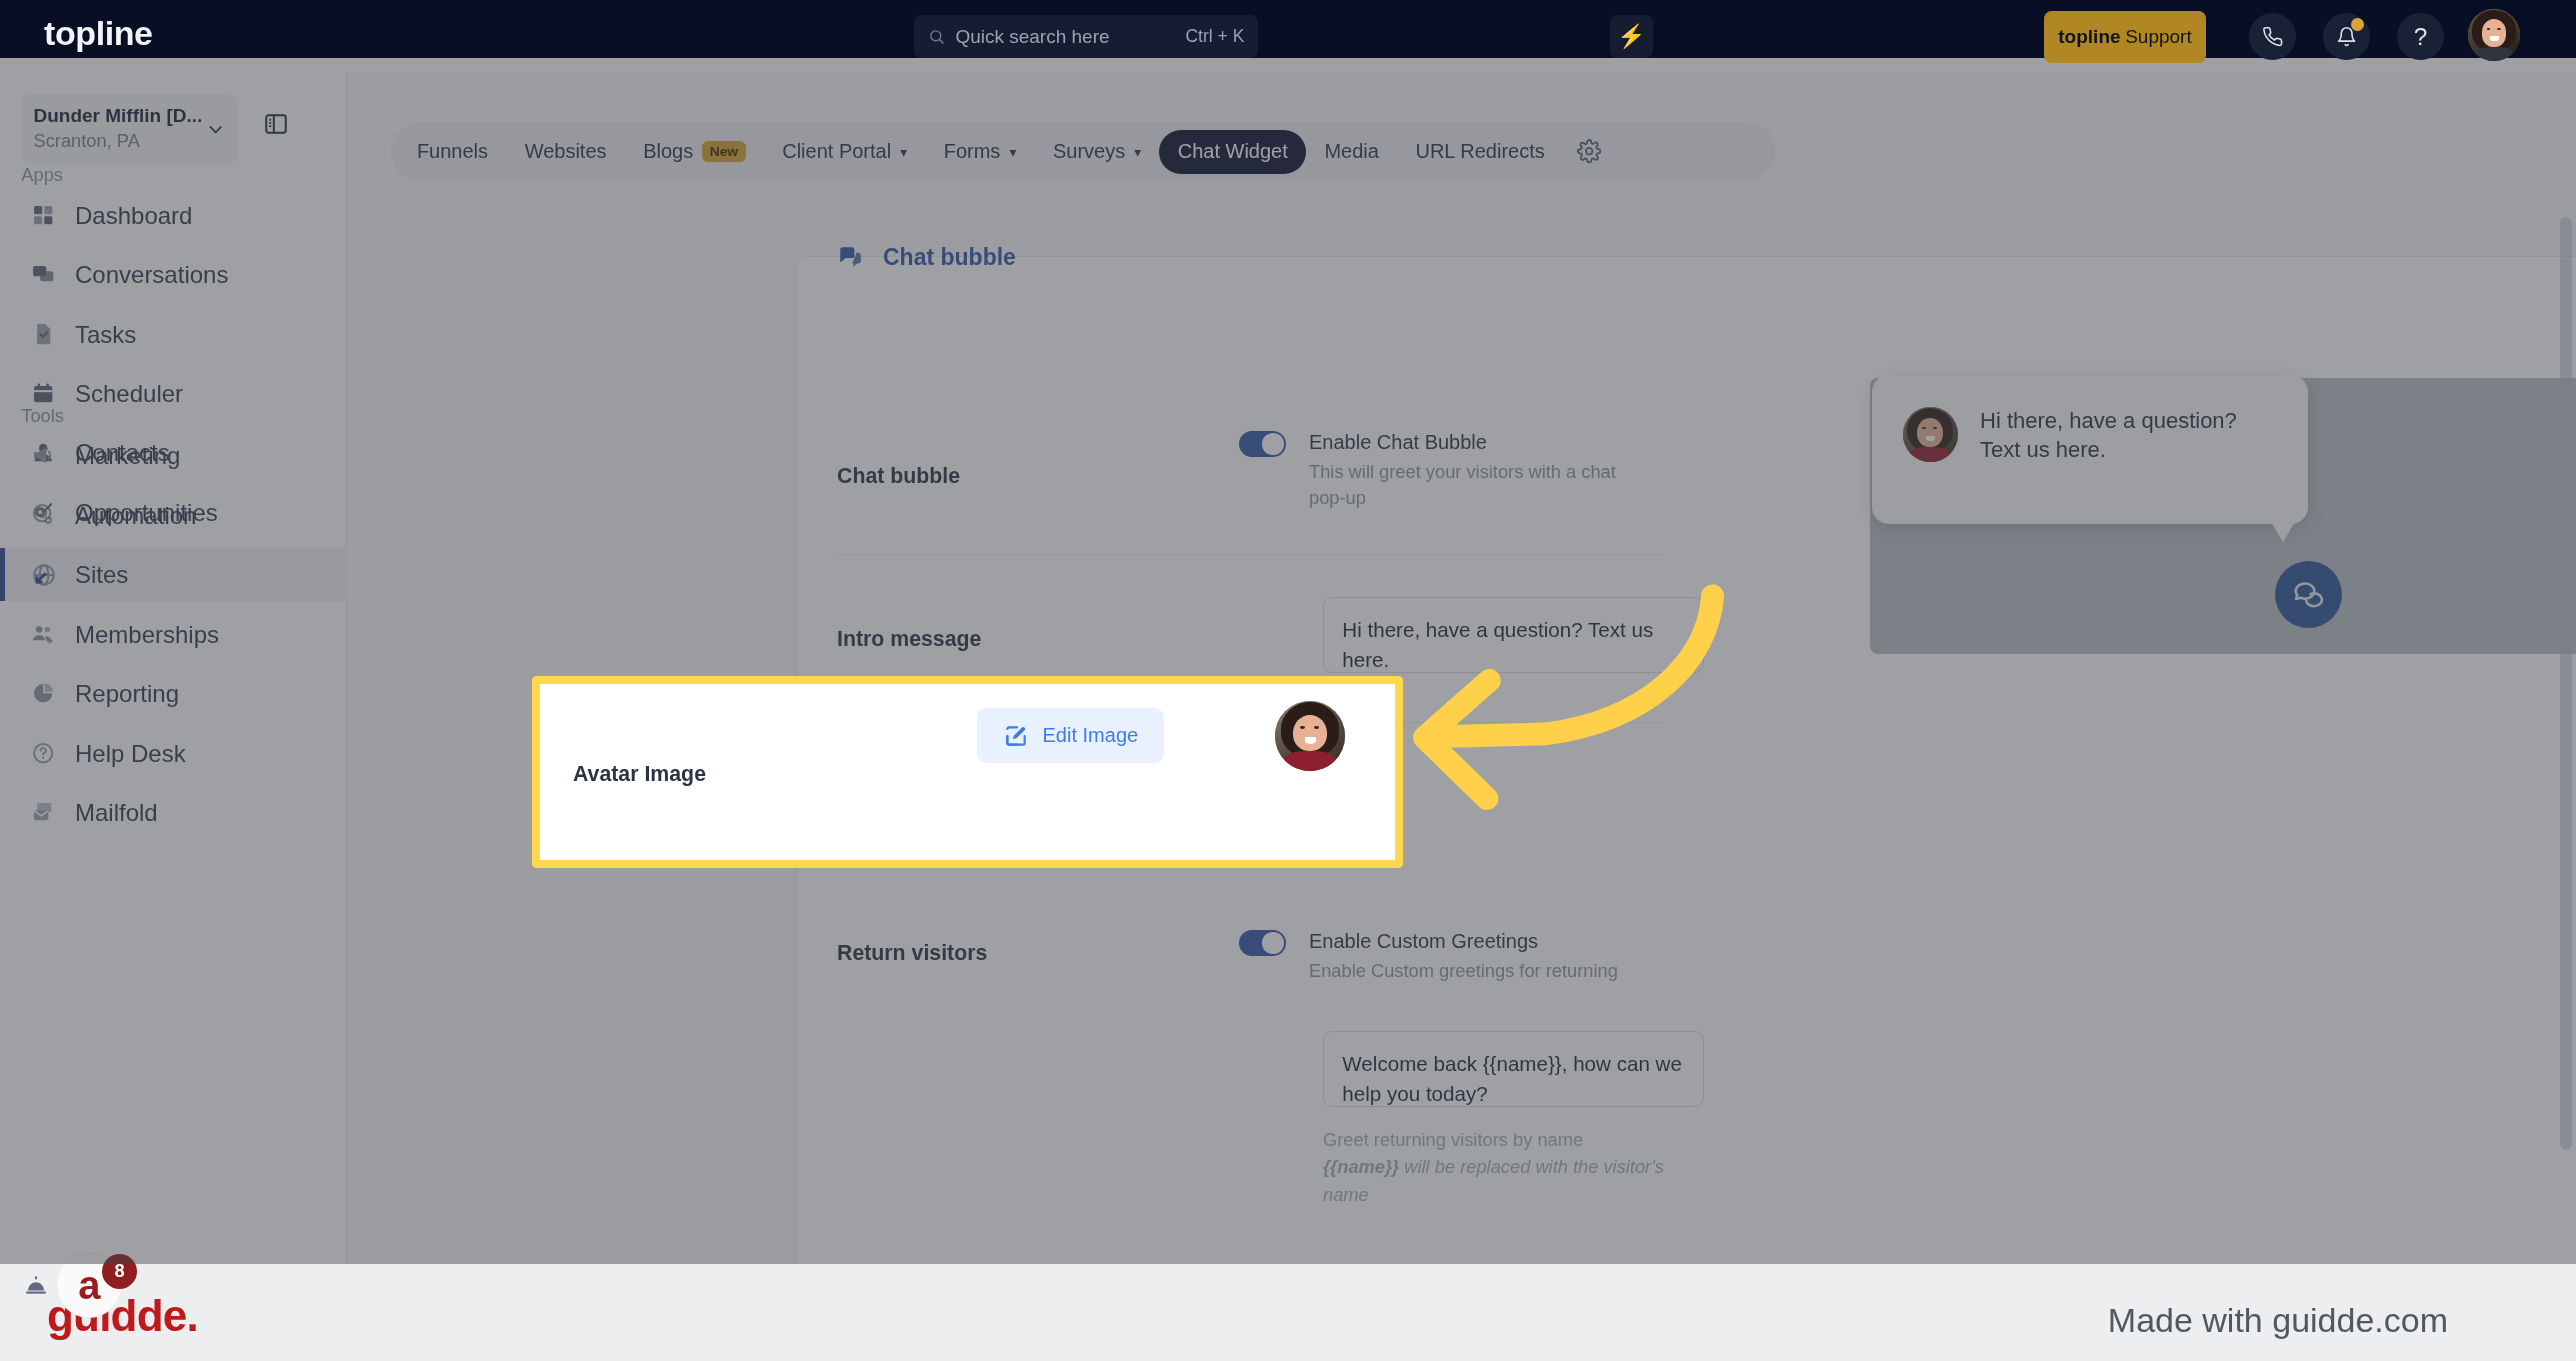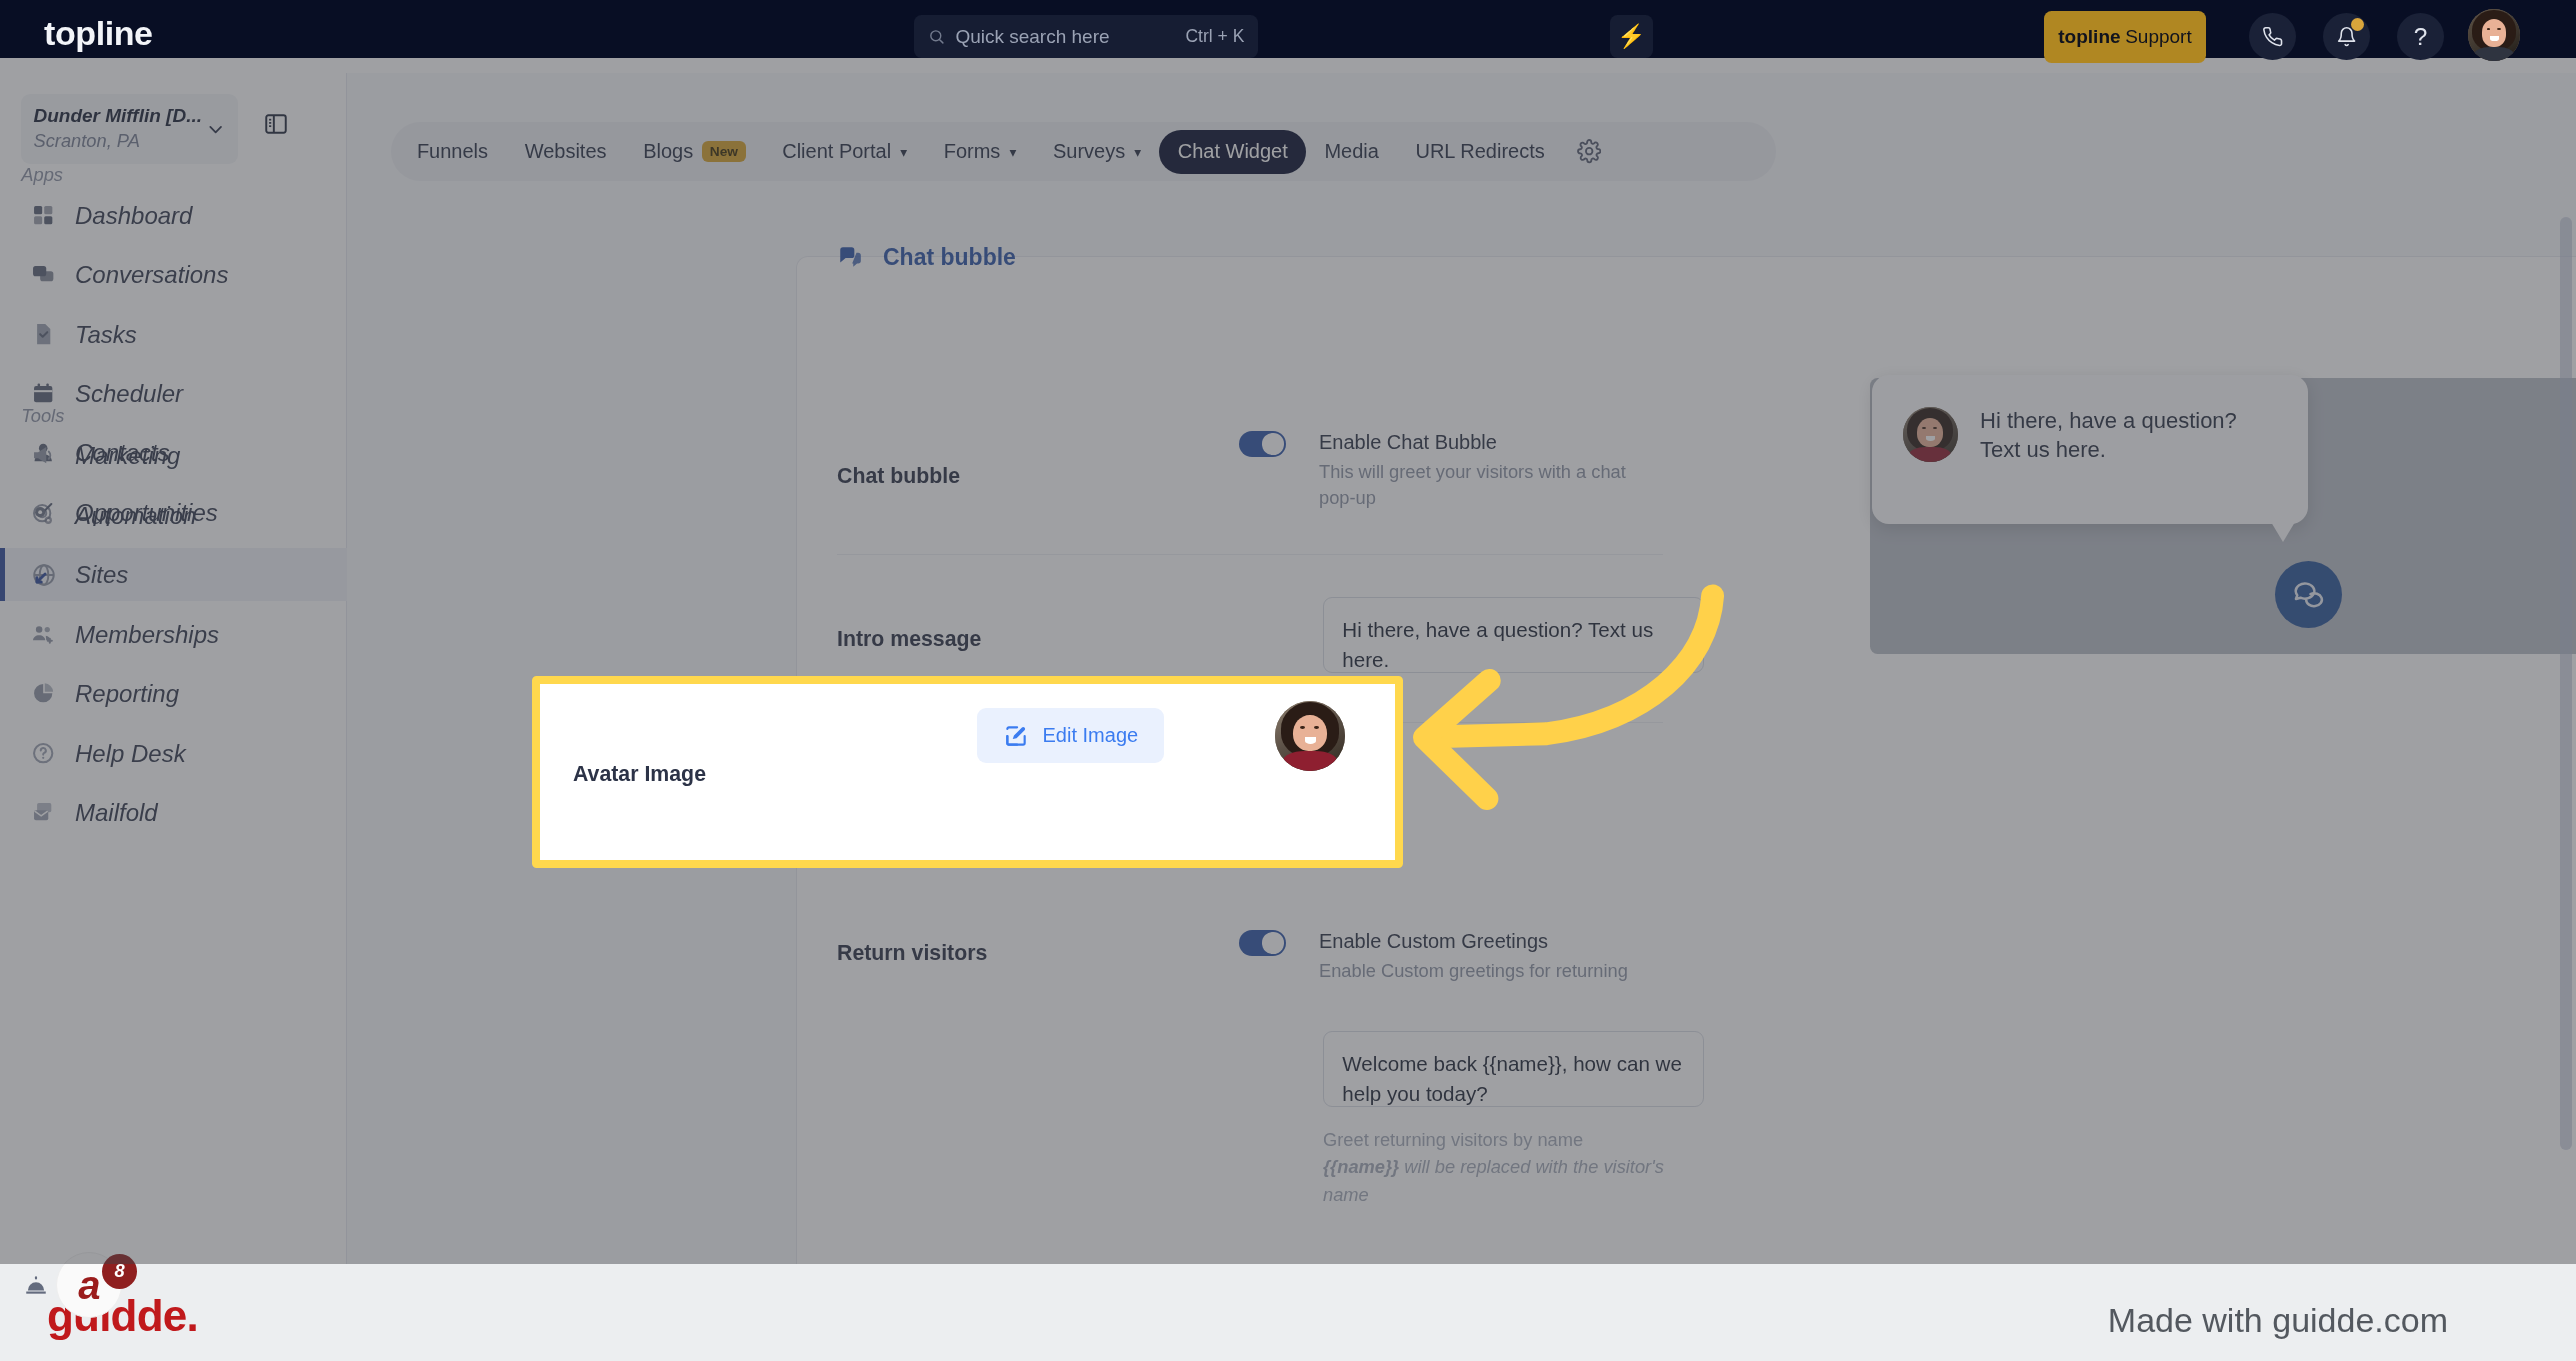--- a/index.html
+++ b/index.html
@@ -63,21 +63,20 @@
   .topbar-avatar {
     position: absolute; left: 2468px; top: 9.1px; width: 52px; height: 52px;
     border-radius: 50%; overflow: hidden;
   }
 
   
   .sidebar {
     position: absolute; left: 0; top: 73px; width: 347px; height: 1191px;
     background: #ffffff; border-right: 0.8px solid #e4e7ee;
     z-index: 10;
-    font-style: italic;
   }
   .loc-chip {
     position: absolute; left: 21.3px; top: 21.3px; width: 217px; height: 70px;
     border-radius: 9.1px; background: #f3f4f7; padding: 10.7px 12.2px;
   }
   .loc-name { font-size: 19px; font-weight: 700; color: #1d2438; white-space: nowrap; }
   .loc-sub  { font-size: 18.3px; color: #767e92; margin-top: 3px; }
   .loc-caret { position: absolute; right: 12.2px; top: 24.4px; color: #2c3449; }
   .panel-toggle { position: absolute; left: 263px; top: 38px; color: #232a3d; }
 
@@ -146,21 +145,21 @@
     background: #ffffff; border-radius: 12.2px 12.2px 0 0;
     border: 0.8px solid #e7e9ef; border-bottom: none;
   }
   .card-head {
     position: absolute; left: 0; top: -38px; width: 100%; height: 76px;
     display: flex; align-items: center; padding-left: 40px;
   }
   .card-head .ch-ico { color: #2f57a8; margin-right: 20px; display:flex; }
   .card-head .ch-title { font-size: 23px; font-weight: 700; color: #2f57a8; }
 
-  .row { position: absolute; left: 40px; width: 1935px; gap: 10px; }
+  .row { position: absolute; left: 40px; width: 1935px; }
   .row-div { position: absolute; left: 40px; width: 826px; height: 0.8px; background: #eceef2; }
 
   .row-label { position: absolute; font-size: 21.3px; font-weight: 700; color: #2c3347; }
   .opt-label { font-size: 20px; color: #2d3446; }
   .opt-desc  { font-size: 18.3px; color: #8d94a5; line-height: 1.45; margin-top: 4.6px; }
 
   .toggle {
     width: 47px; height: 26px; border-radius: 13px; background: #2f57a8;
     position: relative; flex: 0 0 auto;
   }

